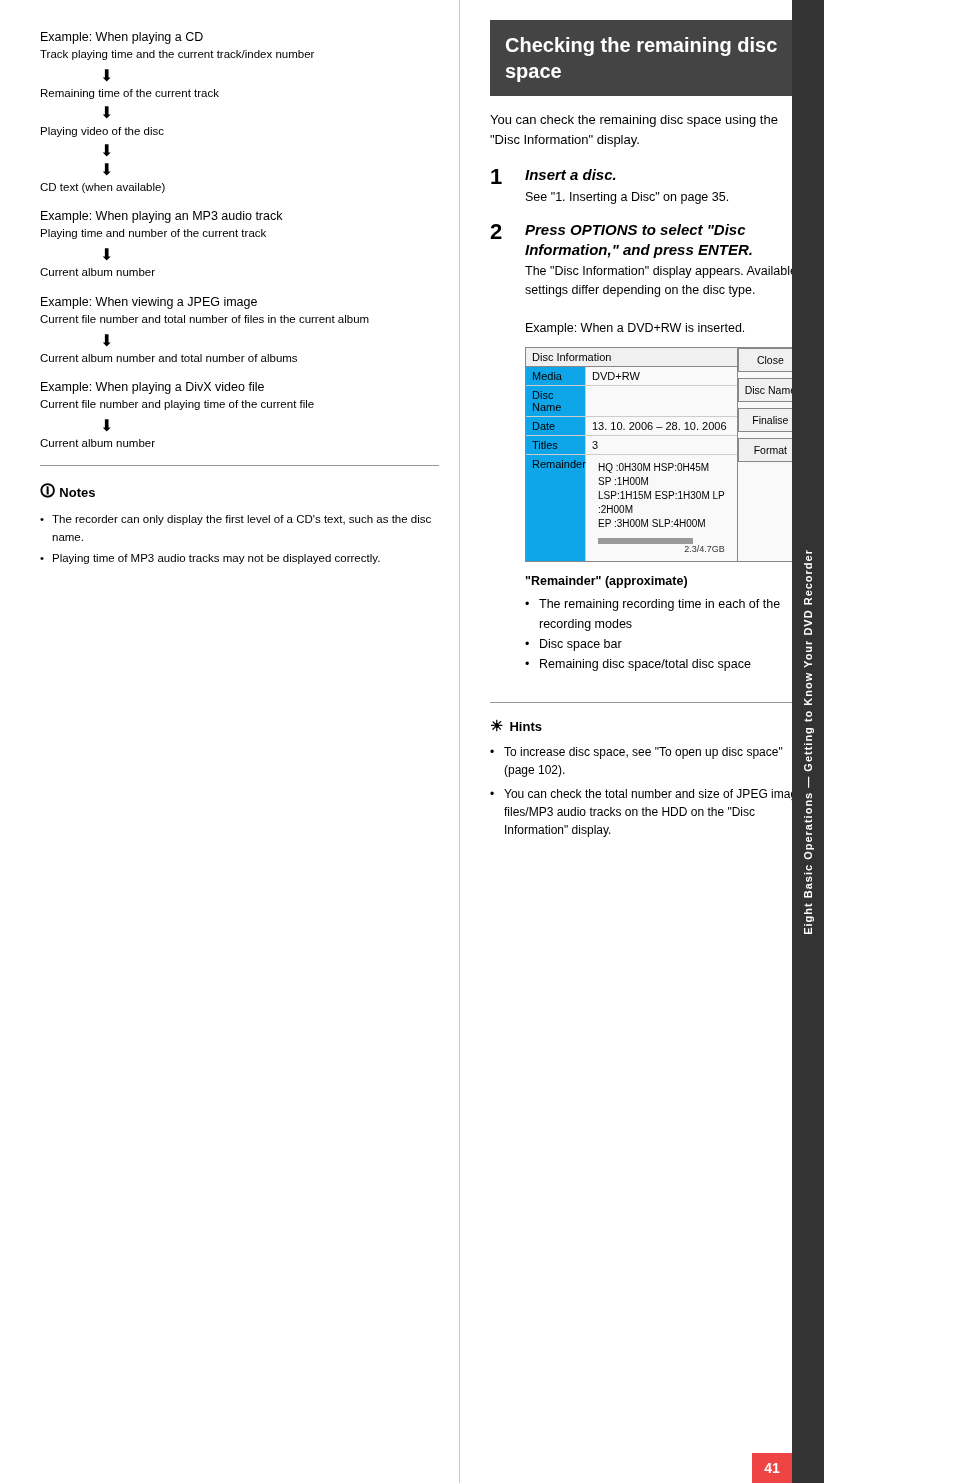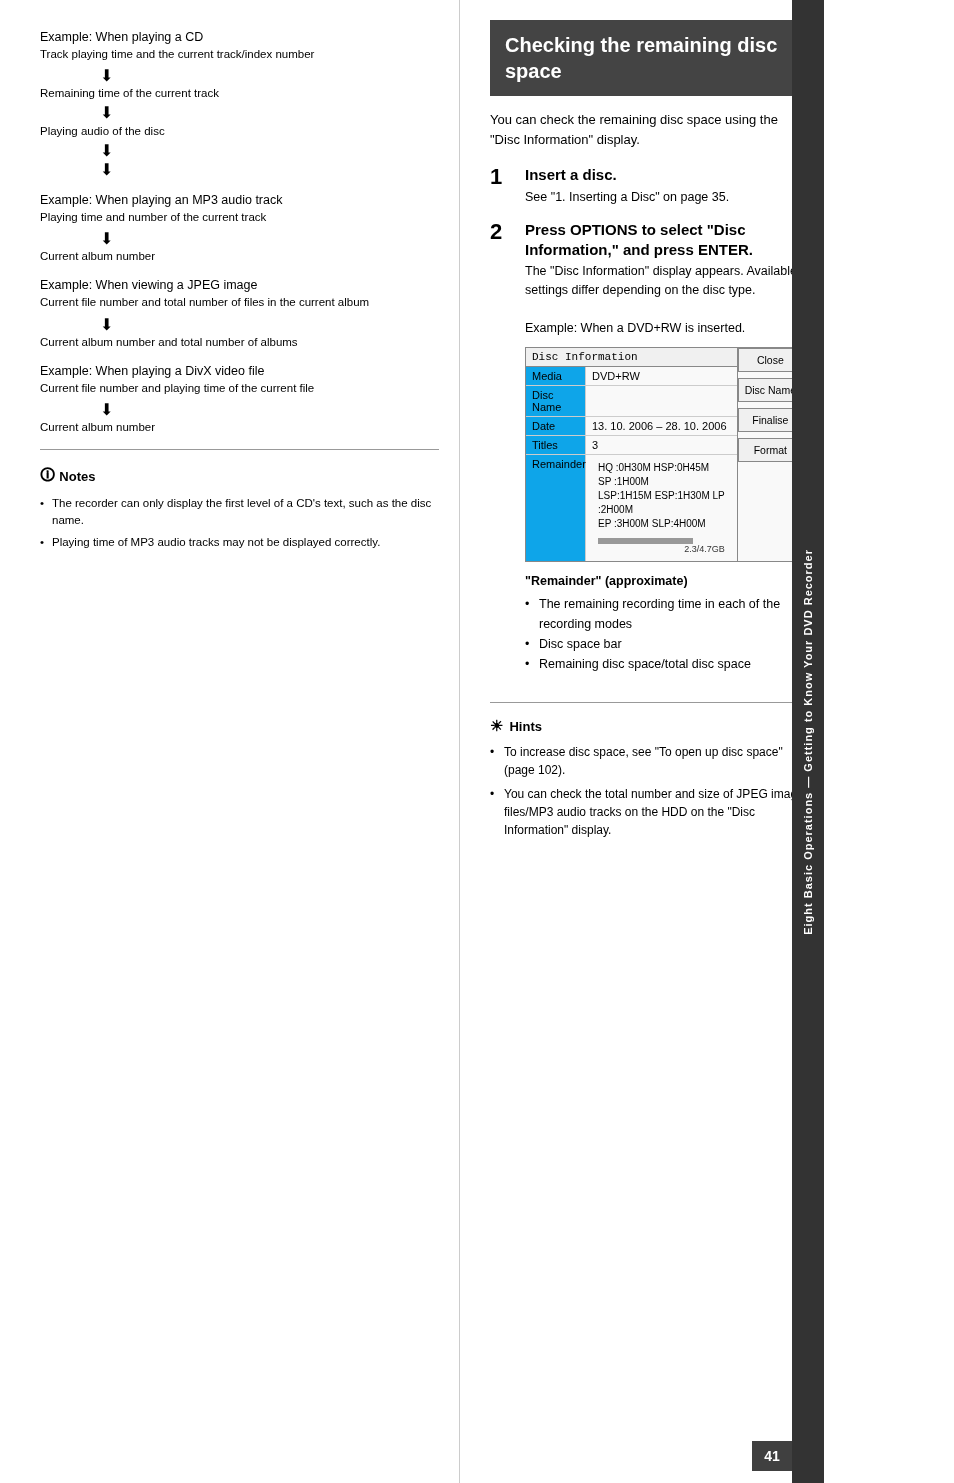--- a/index.html
+++ b/index.html
@@ -55,25 +55,25 @@
       writing-mode: vertical-rl;
       text-orientation: mixed;
       transform: rotate(180deg);
       white-space: nowrap;
       letter-spacing: 1px;
     }
 
     
     .page-number-box {
       position: absolute;
-      bottom: 12px;
+      bottom: 0;
       right: 32px;
       width: 40px;
       height: 30px;
-      background: #404040;
+      background: #ef4444;
       display: flex;
       align-items: center;
       justify-content: center;
       text-align: center;
     }
     .page-number-box span {
       color: #fff;
       font-size: 14px;
       font-weight: bold;
     }
@@ -185,20 +185,21 @@
 
     .step-content {
       flex: 1;
     }
 
     .step-title {
       font-size: 15px;
       font-weight: bold;
       margin-bottom: 3px;
       line-height: 1.3;
+      font-style: italic;
     }
 
     .step-body {
       font-size: 12.5px;
       line-height: 1.5;
     }
 
     
     .disc-info-container {
       margin: 10px 0 12px 0;
@@ -212,21 +213,20 @@
     .disc-info-main {
       flex: 1;
       border-right: 1px solid #888;
     }
 
     .disc-info-header {
       padding: 3px 6px;
       font-size: 11px;
       border-bottom: 1px solid #888;
       background: #f0f0f0;
-      font-family: Liberation Mono, monospace;
     }
 
     .disc-info-row {
       display: flex;
       border-bottom: 1px solid #ccc;
     }
 
     .disc-info-row:last-child {
       border-bottom: none;
     }
@@ -352,23 +352,24 @@
 <div class="page-container">
 
   <div class="left-col">
 
     <div class="section-gap">
       <p class="example-heading">Example: When playing a CD</p>
       <p class="example-subtext">Track playing time and the current track/index number</p>
       <span class="arrow-down">⬇</span>
       <p class="item-label">Remaining time of the current track</p>
       <span class="arrow-down">⬇</span>
-      <p class="item-label">Playing audio of the disc</p>
-      <span class="arrow-down">⬇</span>
-      <span class="arrow-down">⬇</span>
+      <p class="item-label">Playing video of the disc</p>
+      <span class="arrow-down">⬇</span>
+      <span class="arrow-down">⬇</span>
+      <p class="item-label">CD text (when available)</p>
     </div>
 
     <div class="section-gap">
       <p class="example-heading">Example: When playing an MP3 audio track</p>
       <p class="example-subtext">Playing time and number of the current track</p>
       <span class="arrow-down">⬇</span>
       <p class="item-label">Current album number</p>
     </div>
 
     <div class="section-gap">

